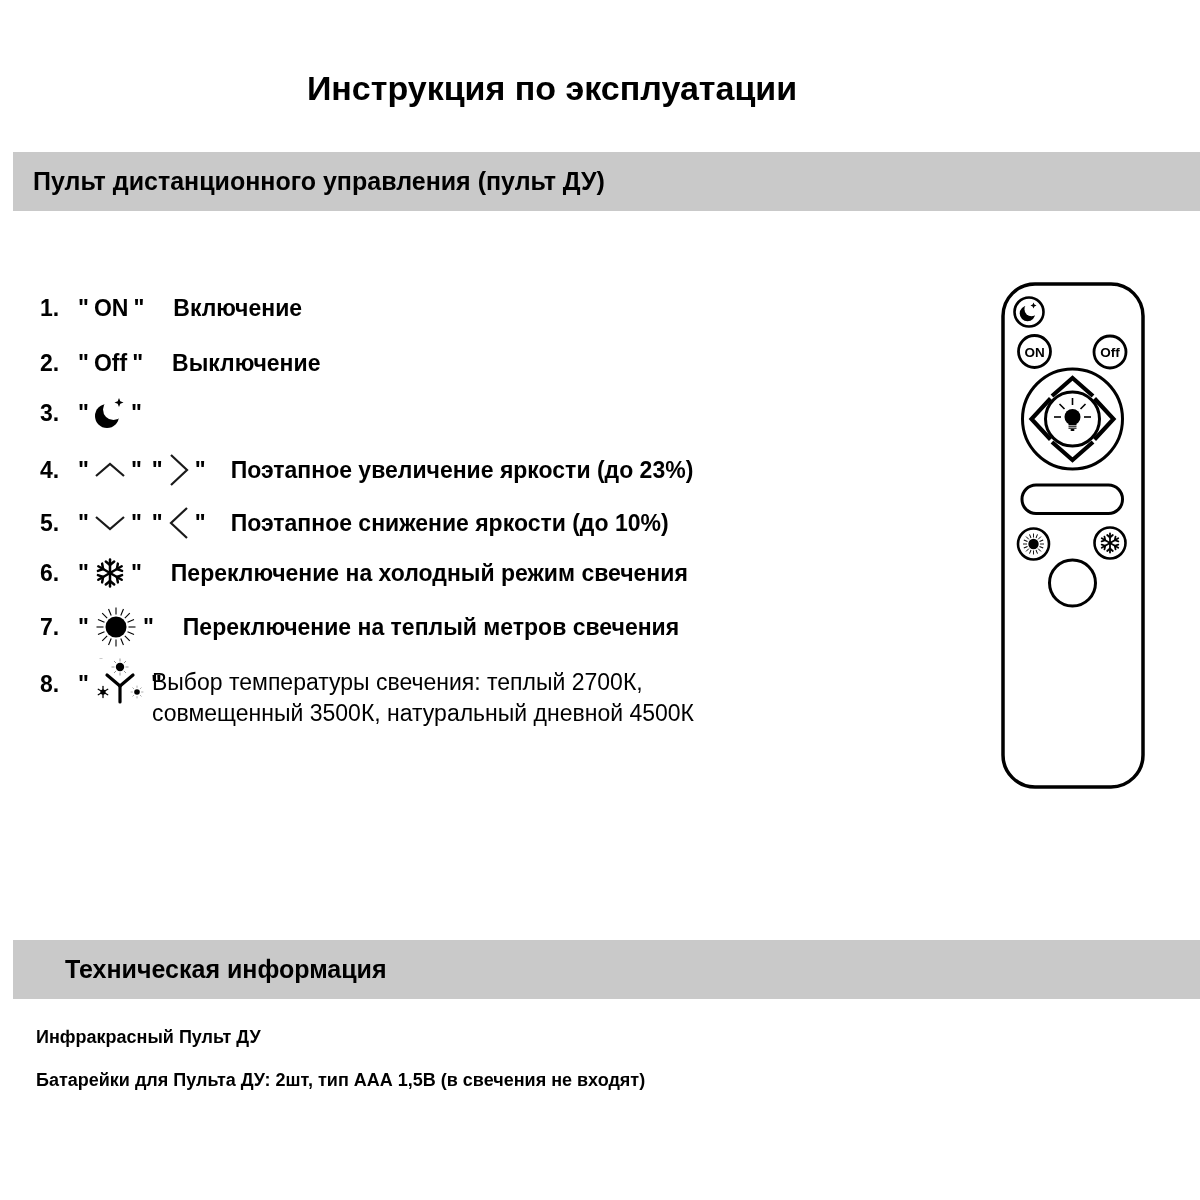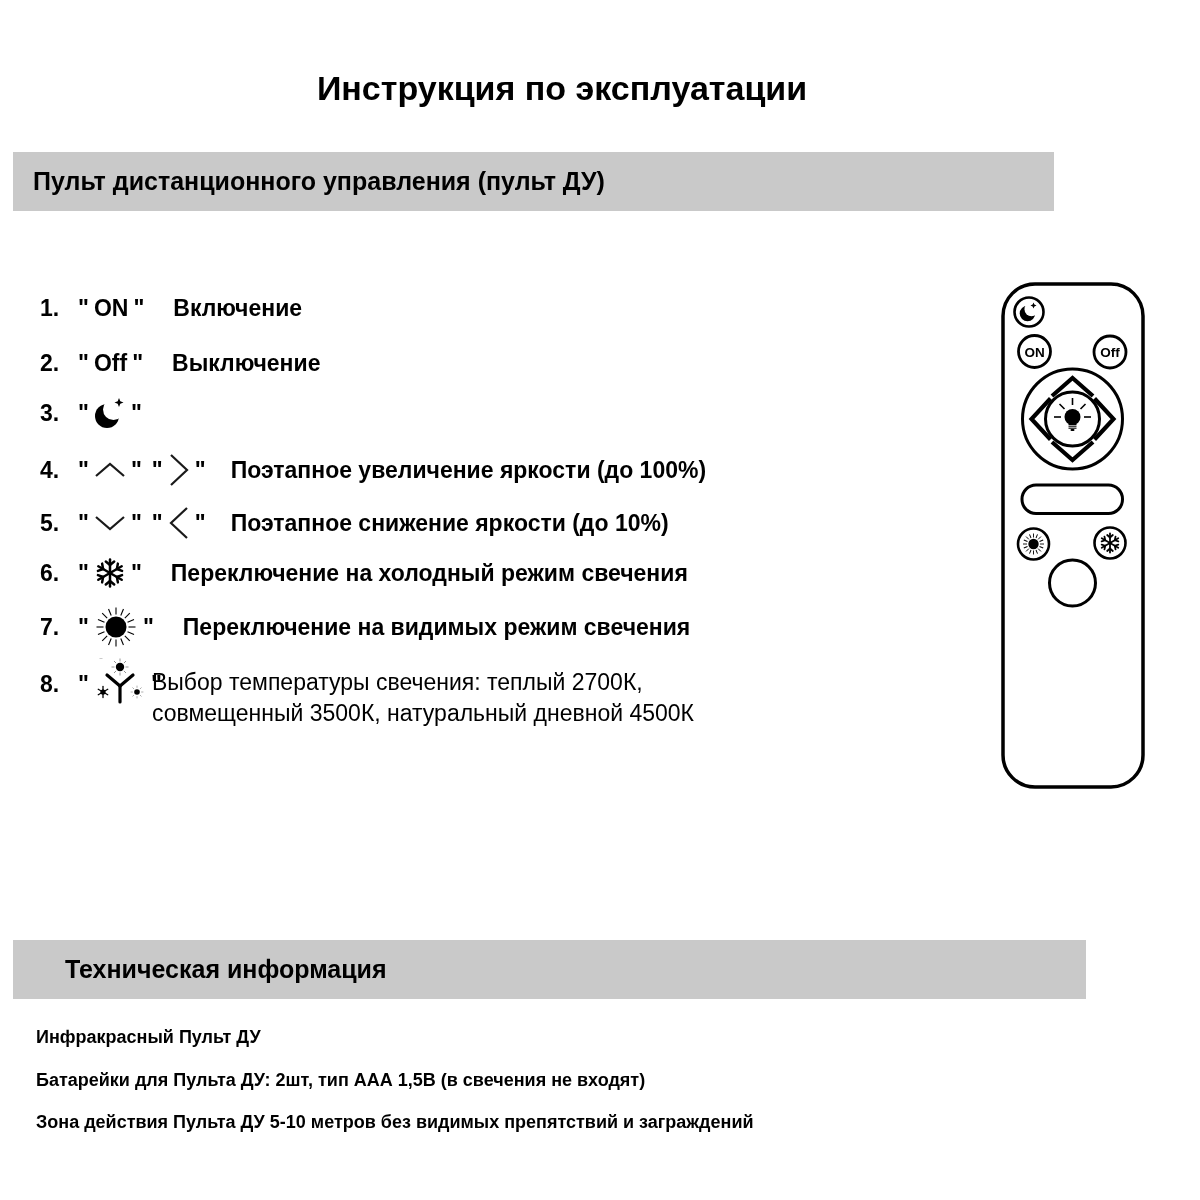--- a/index.html
+++ b/index.html
@@ -1,20 +1,20 @@
 <!DOCTYPE html>
 <html><head>
 <meta charset="utf-8">
 <style>
   html,body{margin:0;padding:0;background:#fff;}
   .page{position:relative;width:1200px;height:1200px;background:#fff;overflow:hidden;
         font-family:"Liberation Sans",sans-serif;color:#000;}
-  .title{position:absolute;top:68px;left:12px;width:1100px;text-align:center;
+  .title{position:absolute;top:68px;left:2px;width:1100px;text-align:center;
          font-size:34px;font-weight:bold;line-height:40px;}
-  .banner{position:absolute;left:13px;width:1041px;height:59px;background:#c9c9c9;
+  .banner{position:absolute;left:13px;width:1187px;height:59px;background:#c9c9c9;
           display:flex;align-items:center;}
   .banner span{font-size:25px;font-weight:bold;padding-left:20px;}
   .banner1{top:152px;}
   .banner2{top:940px;padding-left:32px;}
   .item{position:absolute;left:40px;transform:translateY(-50%);display:flex;align-items:center;
         font-size:23px;font-weight:bold;white-space:nowrap;}
   .num{display:inline-block;width:33px;}
   .q{margin:0 5px;}
   .icon{display:inline-flex;align-items:center;justify-content:center;}
   .txt{margin-left:24px;}
@@ -75,21 +75,21 @@
       </svg>
     </span>
     <span class="q">"</span>
     <span class="q">"</span>
     <span class="icon">
       <svg width="22" height="36" viewBox="0 0 22 36">
         <polyline points="3,3 19,18 3,33" fill="none" stroke="#1a1a1a" stroke-width="2.2"></polyline>
       </svg>
     </span>
     <span class="q">"</span>
-    <span class="txt txt-c">Поэтапное увеличение яркости (до 100%)</span>
+    <span class="txt txt-c">Поэтапное увеличение яркости (до 23%)</span>
   </div>
 
   <div class="item" style="top:523px">
     <span class="num">5.</span>
     <span class="q">"</span>
     <span class="icon">
       <svg width="32" height="18" viewBox="0 0 32 18">
         <polyline points="2,3 16,15 30,3" fill="none" stroke="#1a1a1a" stroke-width="2.2"></polyline>
       </svg>
     </span>
@@ -149,21 +149,21 @@
             <use href="#srA" transform="rotate(225)"></use>
           <use href="#srA" transform="rotate(247.5)"></use>
             <use href="#srA" transform="rotate(270)"></use>
           <use href="#srA" transform="rotate(292.5)"></use>
             <use href="#srA" transform="rotate(315)"></use>
           <use href="#srA" transform="rotate(337.5)"></use>
         </g>
       </svg>
     </span>
     <span class="q">"</span>
-    <span class="txt">Переключение на видимых режим свечения</span>
+    <span class="txt">Переключение на теплый метров свечения</span>
   </div>
 
   <div class="item" style="top:684px">
     <span class="num">8.</span>
     <span class="q">"</span>
     <span class="icon">
       <svg width="52" height="52" viewBox="0 0 52 52">
         <g stroke="#000" stroke-width="3.2" stroke-linecap="round" fill="none">
           <line x1="26" y1="28" x2="26" y2="44"></line>
           <line x1="26" y1="28" x2="13" y2="17"></line>
@@ -303,15 +303,14 @@
       <circle cx="71.5" cy="301" r="23" fill="#fff" stroke="#000" stroke-width="3"></circle>
     </svg>
   </div>
 
   <div class="banner banner2">
     <span>Техническая информация</span>
   </div>
 
   <div class="tech-line" style="top:1037px">Инфракрасный Пульт ДУ</div>
   <div class="tech-line" style="top:1080px">Батарейки для Пульта ДУ: 2шт, тип ААА 1,5В (в свечения не входят)</div>
-  <div class="tech-line" style="top:1122px">Зона действия Пульта ДУ 5-10 метров без видимых препятствий и заграждений</div>
 
 </div>
 
 </body></html>

